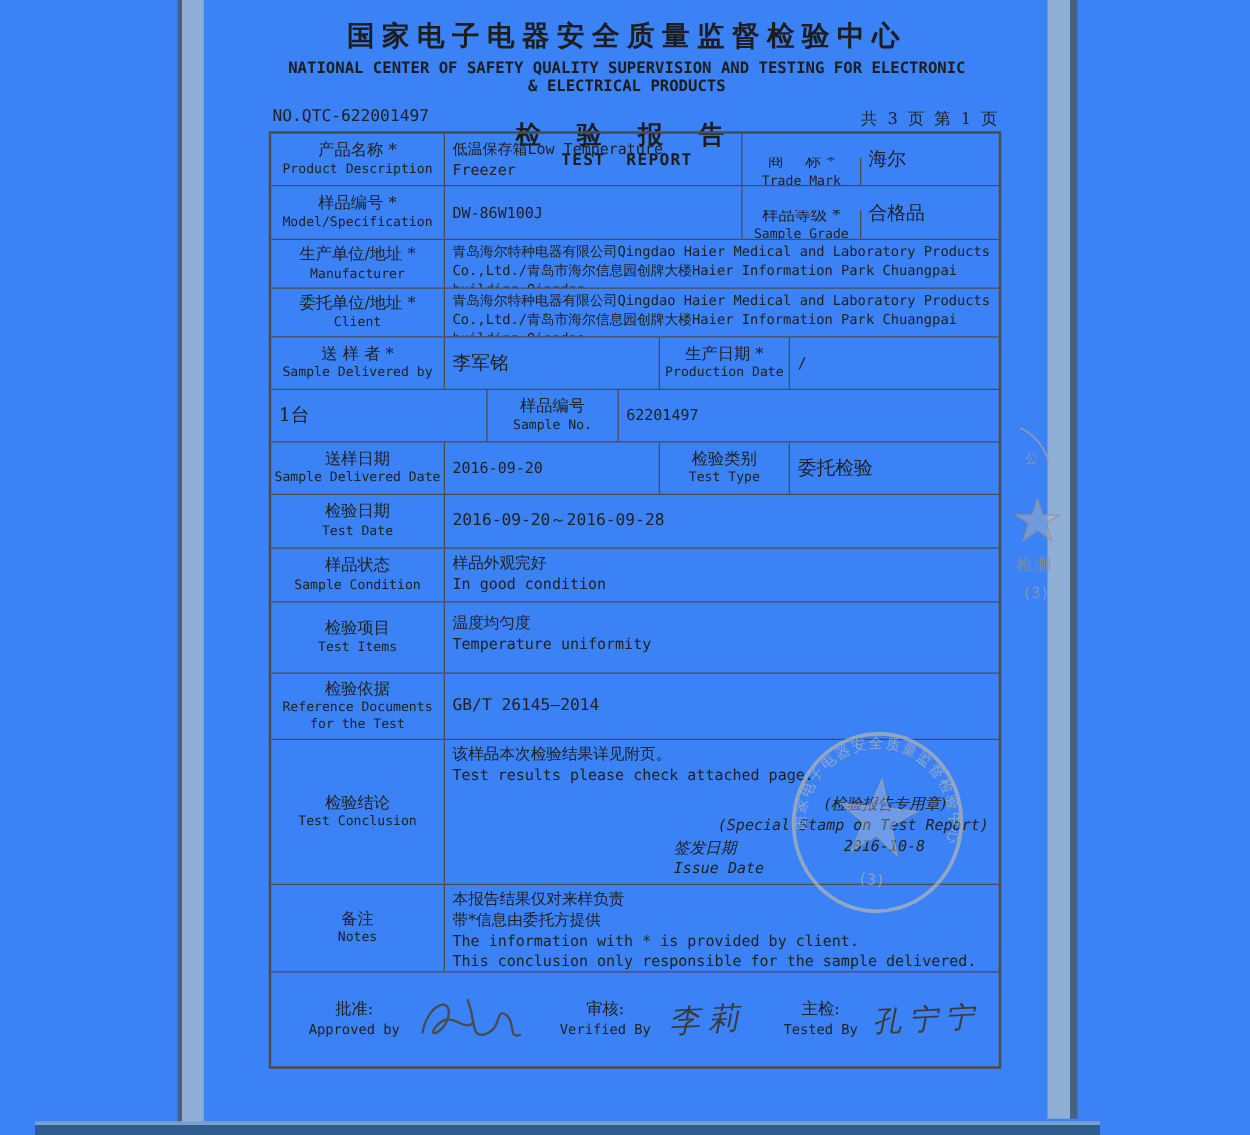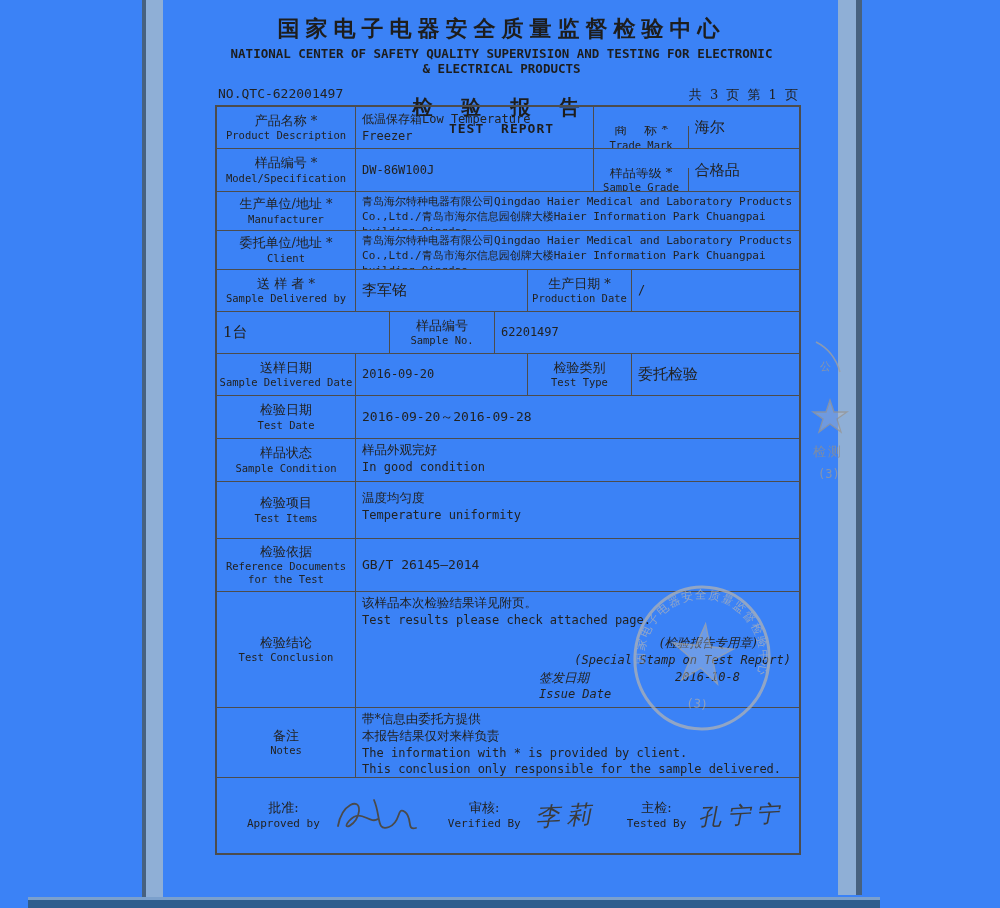--- a/index.html
+++ b/index.html
@@ -256,22 +256,22 @@
         </div>
       </div>
     </div>
 
     <div class="trow" style="height:70px">
       <div class="cell lbl w-l1">
         <div class="cn">备注</div>
         <div class="en">Notes</div>
       </div>
       <div class="cell val top w-full">
+        <div style="font-family:'DejaVu Serif','Liberation Serif',serif; font-size:12.5px">本报告结果仅对来样负责</div>
         <div style="font-family:'DejaVu Serif','Liberation Serif',serif; font-size:12.5px">带*信息由委托方提供</div>
-        <div style="font-family:'DejaVu Serif','Liberation Serif',serif; font-size:12.5px">本报告结果仅对来样负责</div>
         <div>The information with * is provided by client.</div>
         <div>This conclusion only responsible for the sample delivered.</div>
       </div>
     </div>
 
     <div class="trow" style="height:75px">
       <div class="sig-row-inner">
         <div class="sig-group" style="margin-left:20px">
           <div class="sig-label">
             <div class="cn">批准:</div>

